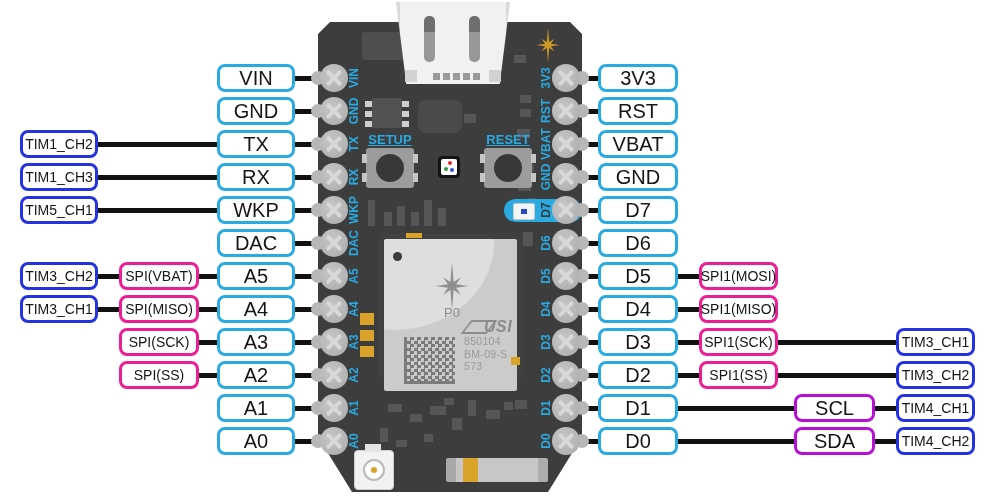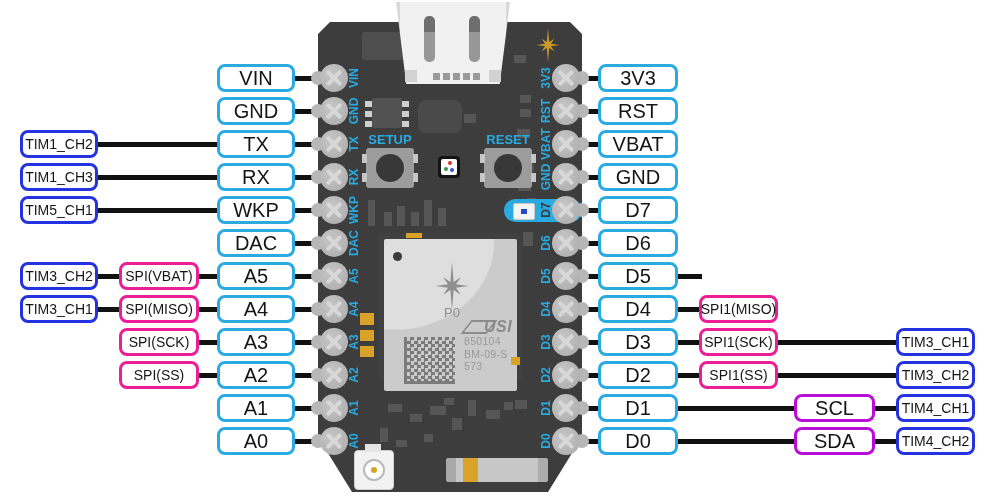--- a/index.html
+++ b/index.html
@@ -15,21 +15,21 @@
        clip-path:polygon(0 0,100% 0,91% 100%,9% 100%);}
   .usb-slot{position:absolute;top:16px;width:11px;height:46px;border-radius:5px;
             background:linear-gradient(180deg,#6e6e6e 0 16px,#979797 16px);}
   .usb-pin{position:absolute;top:73px;width:7px;height:7px;background:#9a9a9a;}
   .usb-tab{position:absolute;top:70px;width:12px;height:12px;background:#d2d2d2;}
   
   .btn{position:absolute;top:148px;width:48px;height:40px;background:#9c9c9c;border-radius:3px;}
   .btn-circle{position:absolute;left:10px;top:6px;width:28px;height:28px;border-radius:50%;background:#383838;}
   .btn-tab{position:absolute;width:5px;height:9px;background:#c6c6c6;box-shadow:0 19px #c6c6c6;}
   .btn-label{position:absolute;top:133px;width:70px;height:14px;line-height:14px;text-align:center;
-             font-size:13px;font-weight:700;color:#29abe2;}
+             font-size:13px;font-weight:700;color:#29abe2;text-decoration:underline;}
   .rgb-led{position:absolute;left:438px;top:156px;width:22px;height:22px;background:#141414;border-radius:4px;}
   .rgb-led .inner{position:absolute;left:3px;top:3px;width:16px;height:16px;background:#fdfdfd;border-radius:2px;}
   .dot{position:absolute;border-radius:50%;}
   
   .d7pill{position:absolute;left:504px;top:199px;width:78px;height:23px;border-radius:12px;background:#29abe2;}
   .d7led{position:absolute;left:9px;top:4px;width:20px;height:15px;background:#f4f4f4;border:1px solid #c9c9c9;border-radius:2px;}
   .d7dot{position:absolute;left:7px;top:5px;width:6px;height:5px;background:#2a46c8;}
   
   .module{position:absolute;left:378px;top:233px;width:145px;height:145px;background:#404040;border-radius:2px;}
   .shield{position:absolute;left:6px;top:6px;width:133px;height:152px;border-radius:2px;
@@ -315,20 +315,21 @@
     <div class="w w-e"></div>
       <div class="w w-f"></div>
     <div class="nub nub-l"></div>
       <div class="nub nub-r"></div>
     <div class="pin pin-l"></div>
       <div class="pin pin-r"></div>
     <div class="bx lbox">TIM3_CH2</div>
     <div class="bx lspi">SPI(VBAT)</div>
     <div class="bx lmain">A5</div>
     <div class="bx rmain">D5</div>
+    <div class="bx rspi">SPI1(MOSI)</div>
   </div>
   <div class="row" style="top:293px">
     <div class="w w-b"></div>
       <div class="w w-c"></div>
       <div class="w w-d"></div>
     <div class="w w-e"></div>
       <div class="w w-f"></div>
     <div class="nub nub-l"></div>
       <div class="nub nub-r"></div>
     <div class="pin pin-l"></div>

